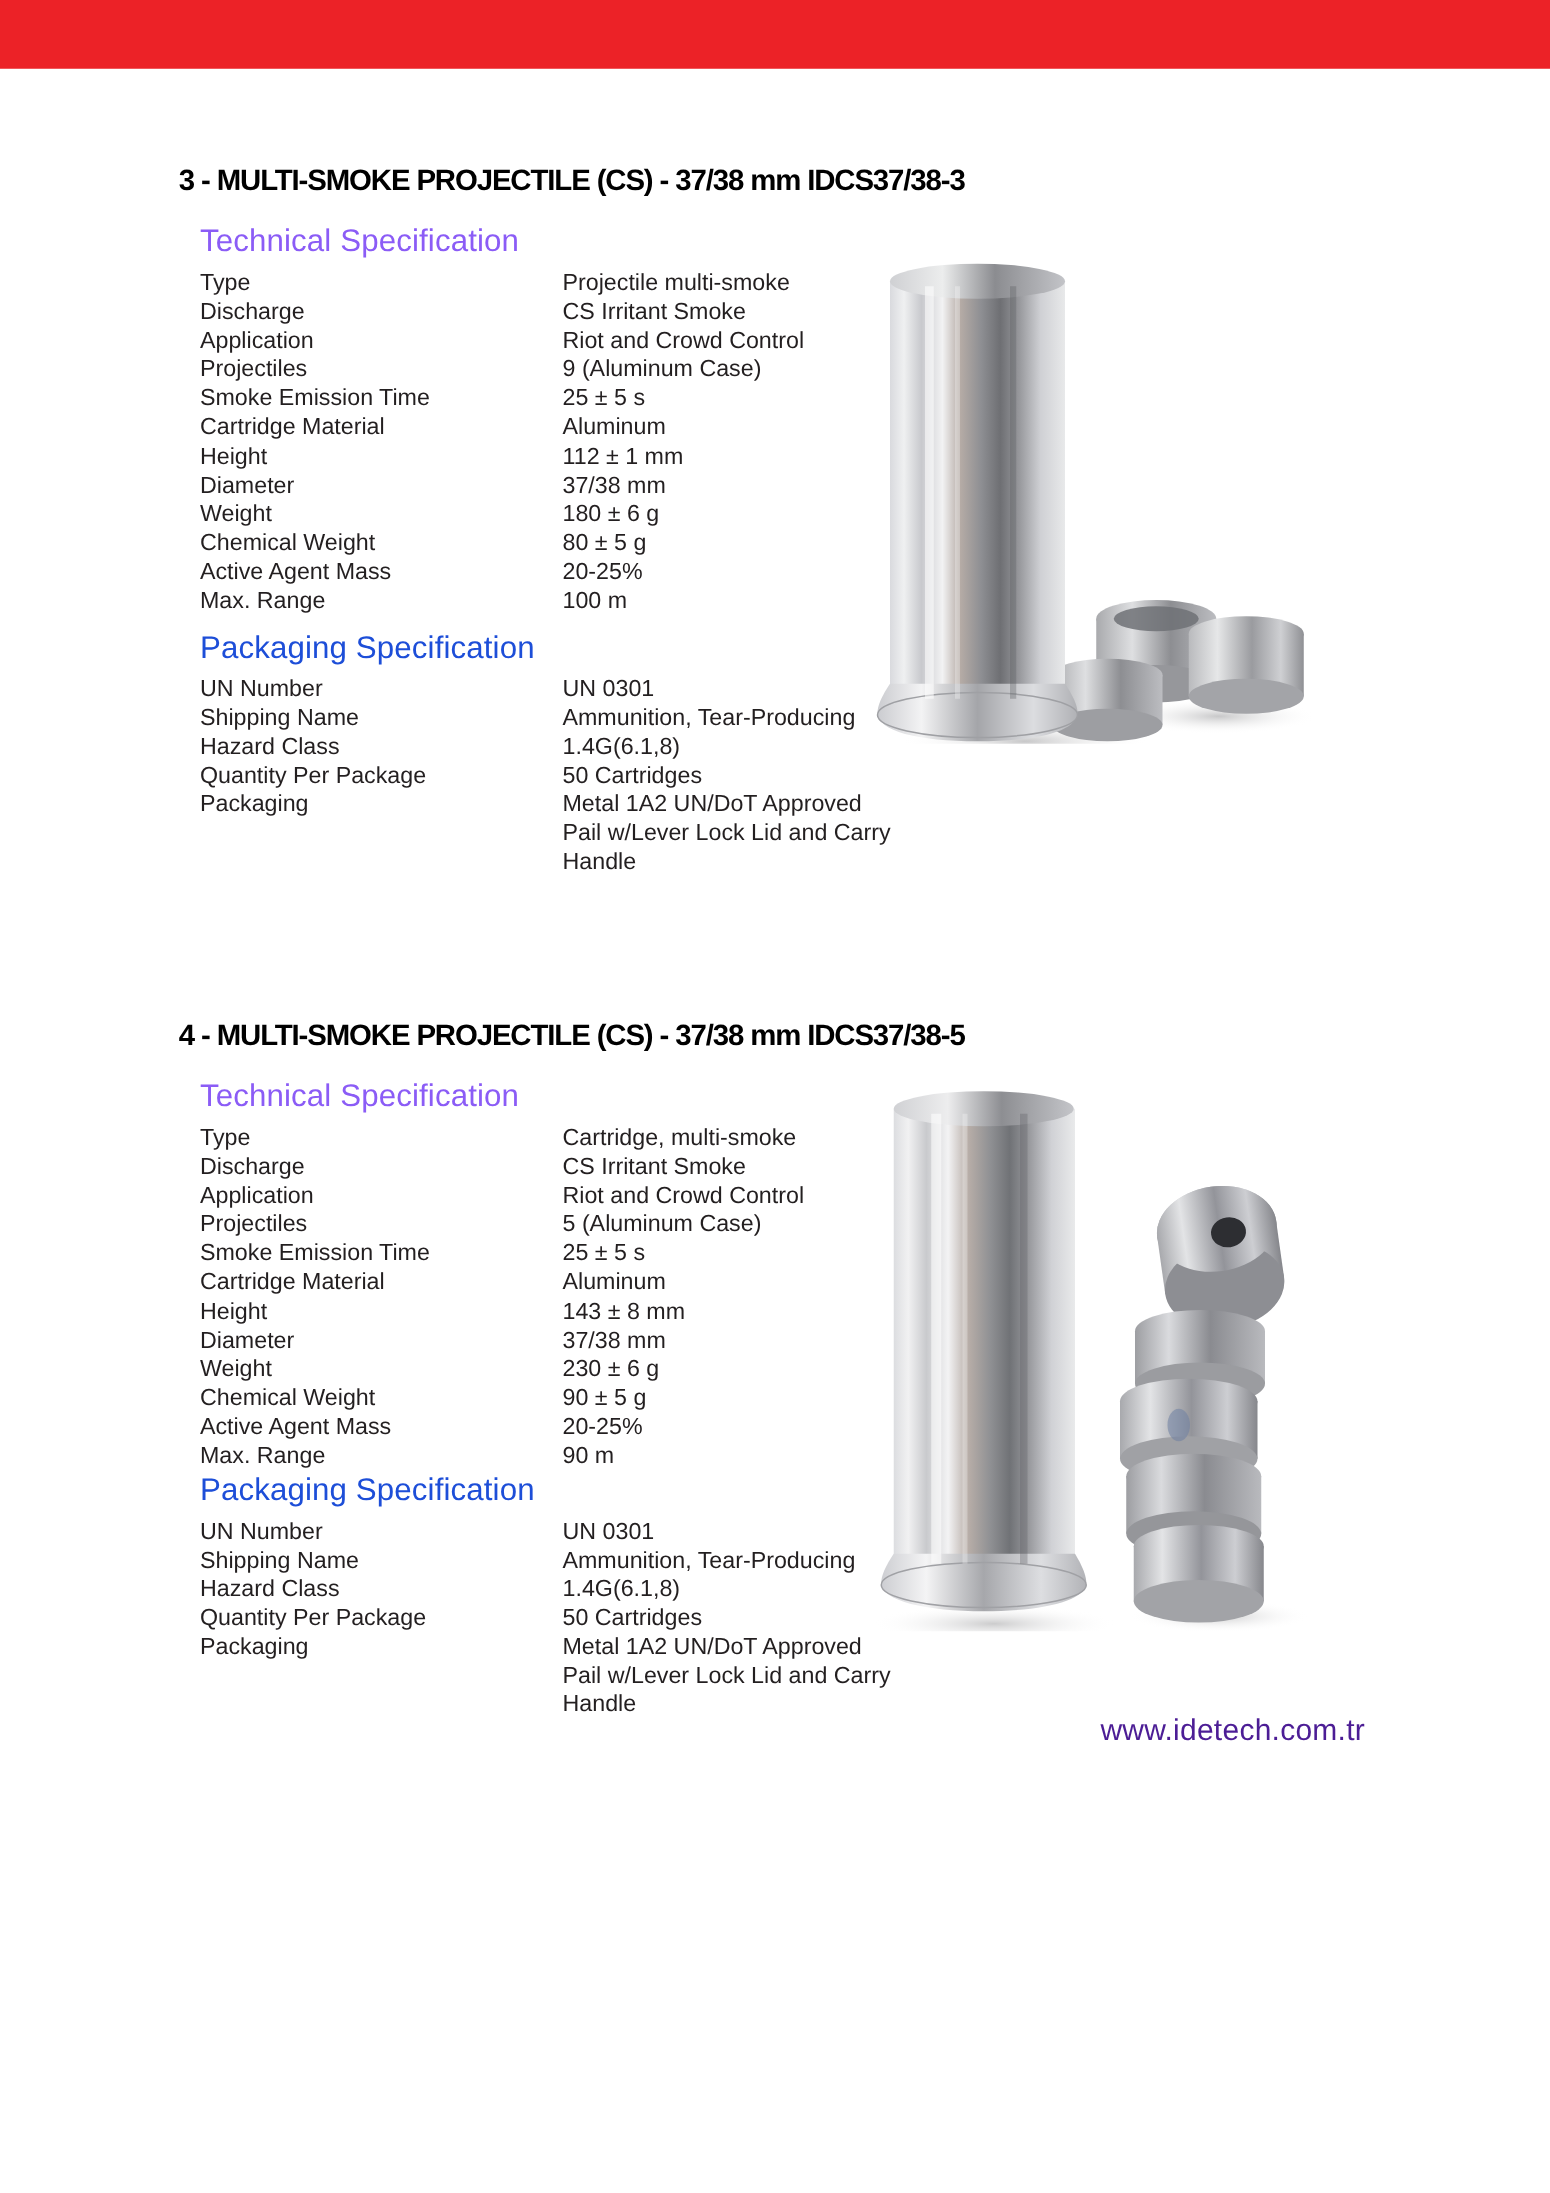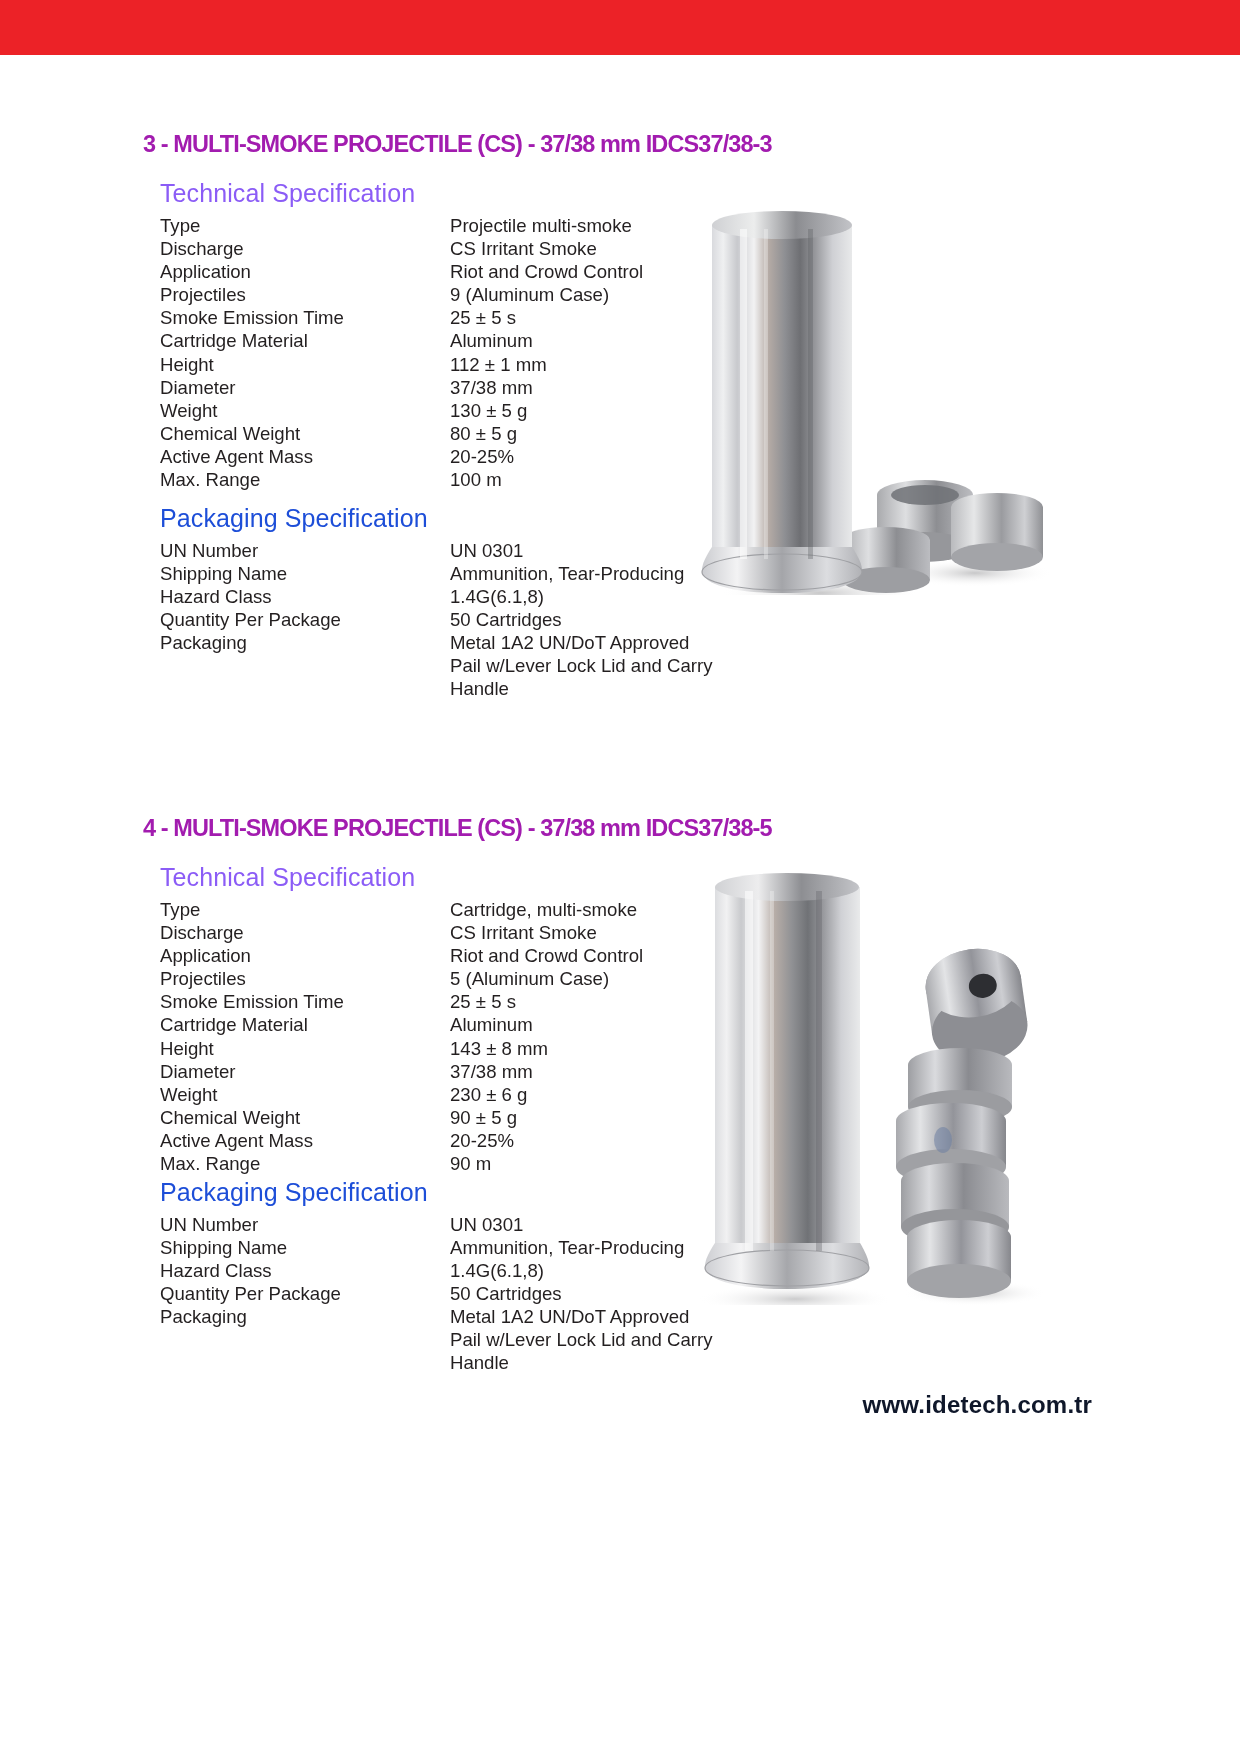--- a/index.html
+++ b/index.html
@@ -40,21 +40,21 @@
     position: relative;
     padding: 0;
   }
   .product-heading {
     position: absolute;
     left: 143px;
     font-family: "Liberation Sans", sans-serif;
     font-weight: bold;
     font-size: 23.5px;
     letter-spacing: -0.9px;
-    color: #a21caf;
+    color: #000000;
     white-space: nowrap;
   }
   .spec-group {
     position: absolute;
     left: 160px;
   }
   .group-title {
     font-size: 25px;
     font-weight: normal;
     letter-spacing: 0.1px;
@@ -88,26 +88,25 @@
   .photo {
     position: absolute;
   }
   .photo svg { display: block; }
 
   
   .footer-url {
     position: absolute;
     right: 148px;
     font-family: "Liberation Sans", sans-serif;
-    font-weight: bold;
+    font-weight: normal;
     font-size: 24px;
-    color: #0f172a;
+    color: #4c1d95;
     letter-spacing: 0.2px;
     white-space: nowrap;
-    margin-top: 20px;
   }
 </style>
 </head>
 <body>
 
 <div class="page">
 
   <div class="top-bar"></div>
 
   <div class="content">
@@ -147,21 +146,21 @@
             <tr>
               <td class="spec-label">Height</td>
               <td class="spec-value">112 ± 1 mm</td>
             </tr>
             <tr>
               <td class="spec-label">Diameter</td>
               <td class="spec-value">37/38 mm</td>
             </tr>
             <tr>
               <td class="spec-label">Weight</td>
-              <td class="spec-value">130 ± 5 g</td>
+              <td class="spec-value">180 ± 6 g</td>
             </tr>
             <tr>
               <td class="spec-label">Chemical Weight</td>
               <td class="spec-value">80 ± 5 g</td>
             </tr>
             <tr>
               <td class="spec-label">Active Agent Mass</td>
               <td class="spec-value">20-25%</td>
             </tr>
             <tr>

